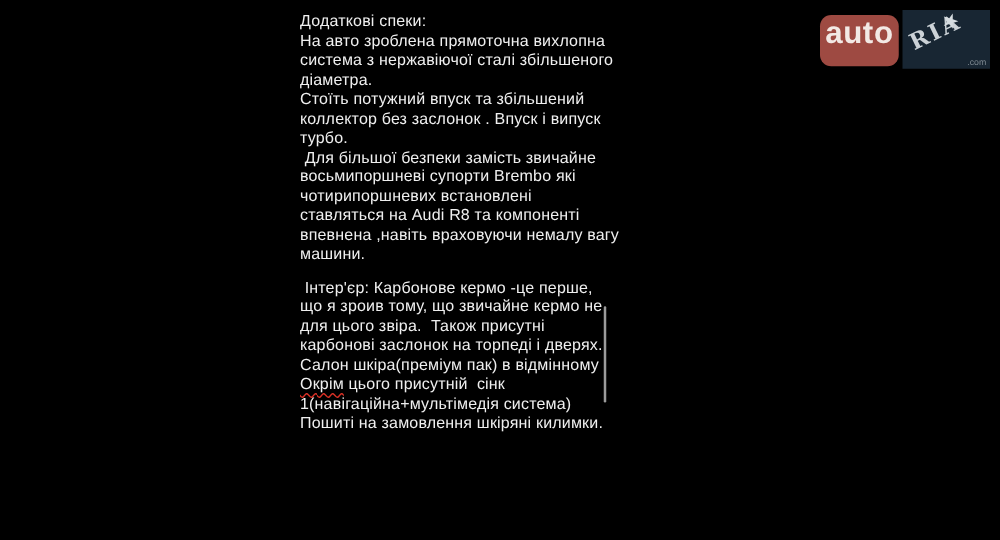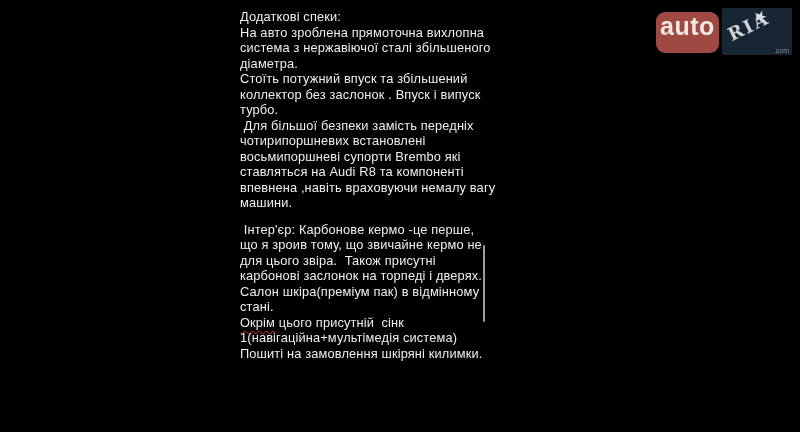--- a/index.html
+++ b/index.html
@@ -122,33 +122,32 @@
 <body>
 
 <div class="description">
     <div class="text-line">Додаткові спеки:</div>
     <div class="text-line">На авто зроблена прямоточна вихлопна</div>
     <div class="text-line">система з нержавіючої сталі збільшеного</div>
     <div class="text-line">діаметра.</div>
     <div class="text-line">Стоїть потужний впуск та збільшений</div>
     <div class="text-line">коллектор без заслонок . Впуск і випуск</div>
     <div class="text-line">турбо.</div>
-    <div class="text-line"> Для більшої безпеки замість передніх</div>
+    <div class="text-line"> Для більшої безпеки замість звичайне</div>
+    <div class="text-line">восьмипоршневі супорти Brembo які</div>
     <div class="text-line">чотирипоршневих встановлені</div>
-    <div class="text-line">восьмипоршневі супорти Brembo які</div>
     <div class="text-line">ставляться на Audi R8 та компоненті</div>
     <div class="text-line">впевнена ,навіть враховуючи немалу вагу</div>
     <div class="text-line">машини.</div>
     <div class="text-line blank">&nbsp;</div>
     <div class="text-line"> Інтер'єр: Карбонове кермо -це перше,</div>
     <div class="text-line">що я зроив тому, що звичайне кермо не</div>
     <div class="text-line">для цього звіра.  Також присутні</div>
     <div class="text-line">карбонові заслонок на торпеді і дверях.</div>
     <div class="text-line">Салон шкіра(преміум пак) в відмінному</div>
-    <div class="text-line">стані.</div>
     <div class="text-line"><span class="spell-error">Окрім</span> цього присутній  сінк</div>
     <div class="text-line">1(навігаційна+мультімедія система)</div>
     <div class="text-line">Пошиті на замовлення шкіряні килимки.</div>
   </div>
 
 <div class="scrollbar-thumb"></div>
 
 <div class="logo">
   <div class="logo-auto">auto</div>
   <div class="logo-ria">

